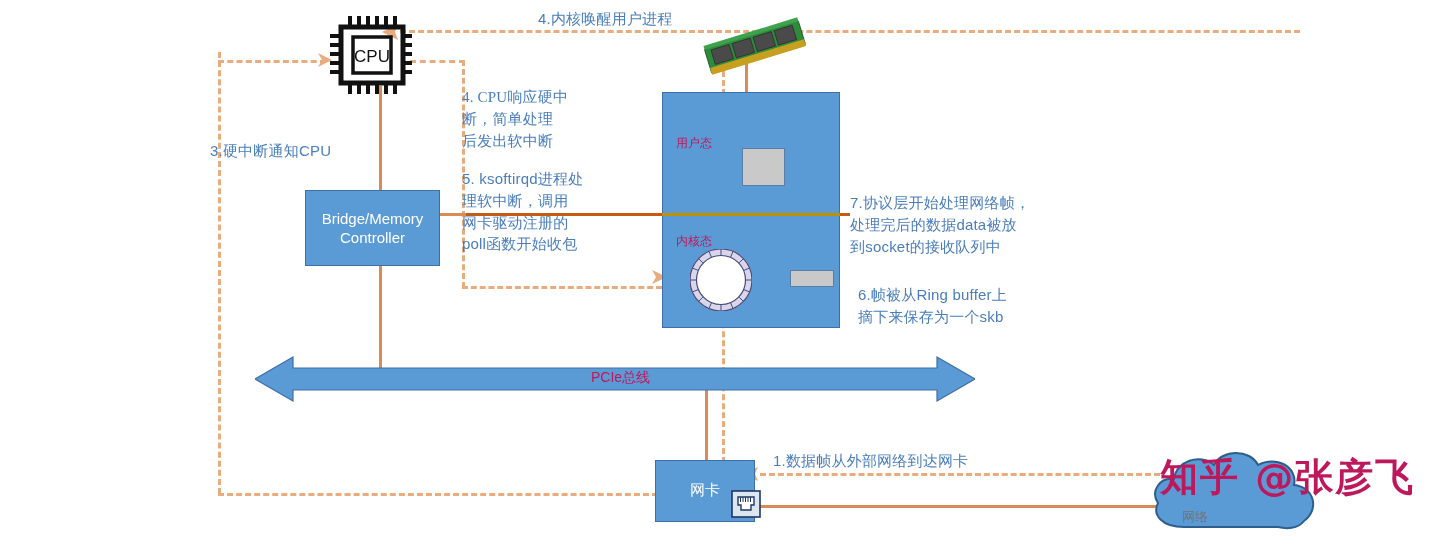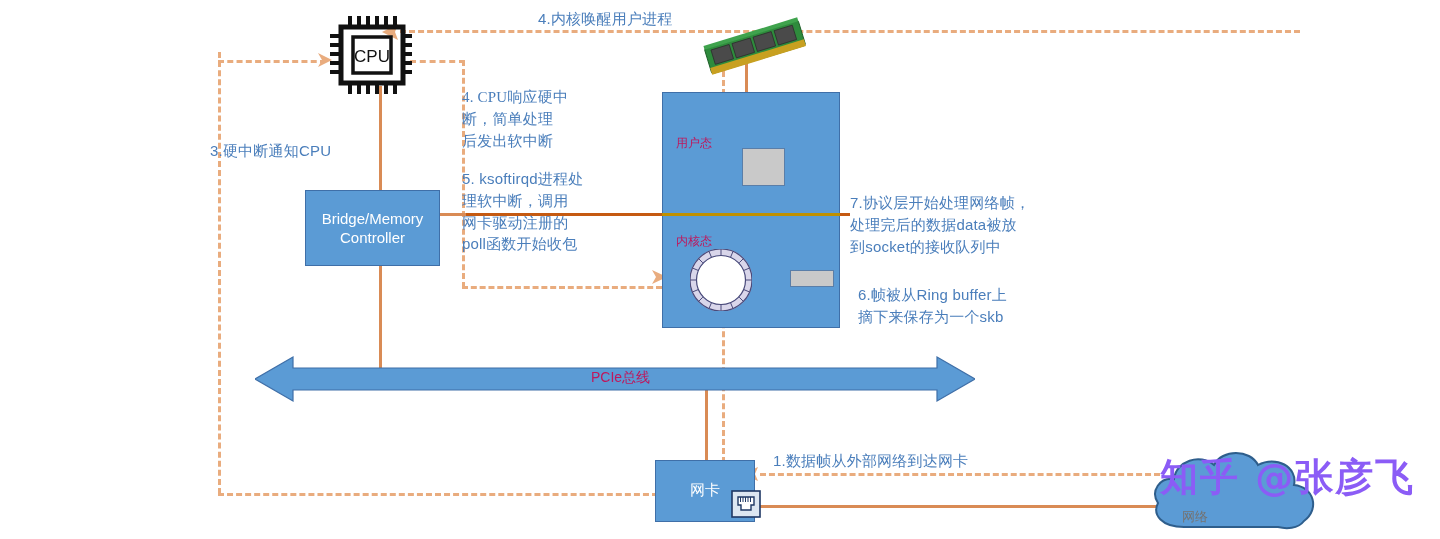--- a/index.html
+++ b/index.html
@@ -107,21 +107,21 @@
     position: absolute;
     width: 0;
     border-left: 3px dashed #E9AC7E;
   }
 
   
   #watermark {
     position: absolute;
     left: 1160px; top: 452px;
     font-size: 38px;
-    color: #8b5cf6;
+    color: #be185d;
     font-weight: bold;
     letter-spacing: 2px;
     white-space: nowrap;
     font-family: "DejaVu Sans", sans-serif;
   }
   #cloud-label {
     position: absolute;
     left: 1182px; top: 484px;
     color: #737373;
     font-size: 13px;

